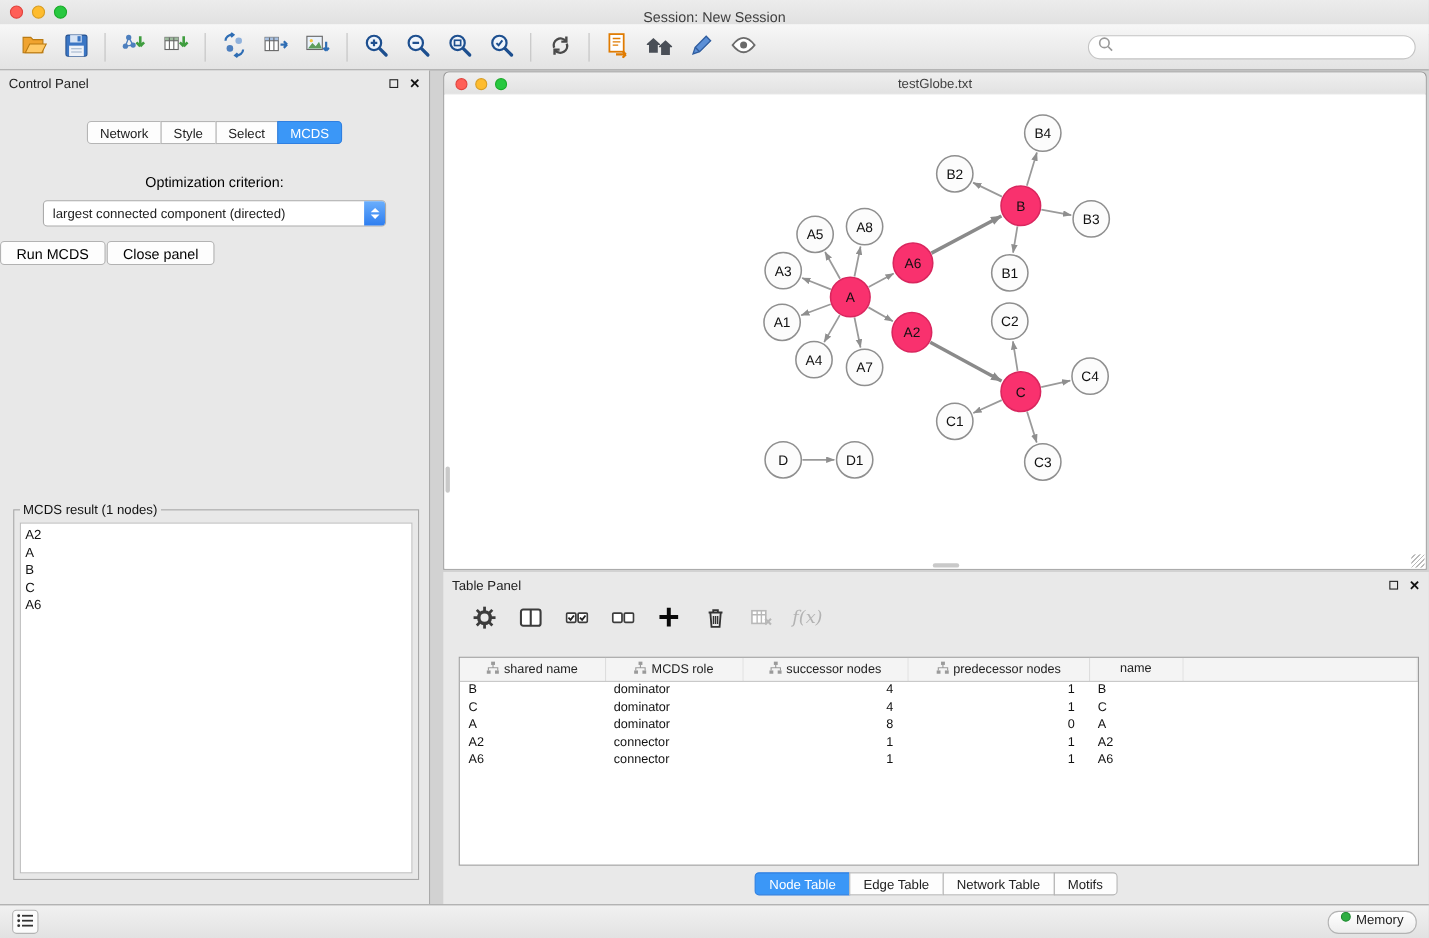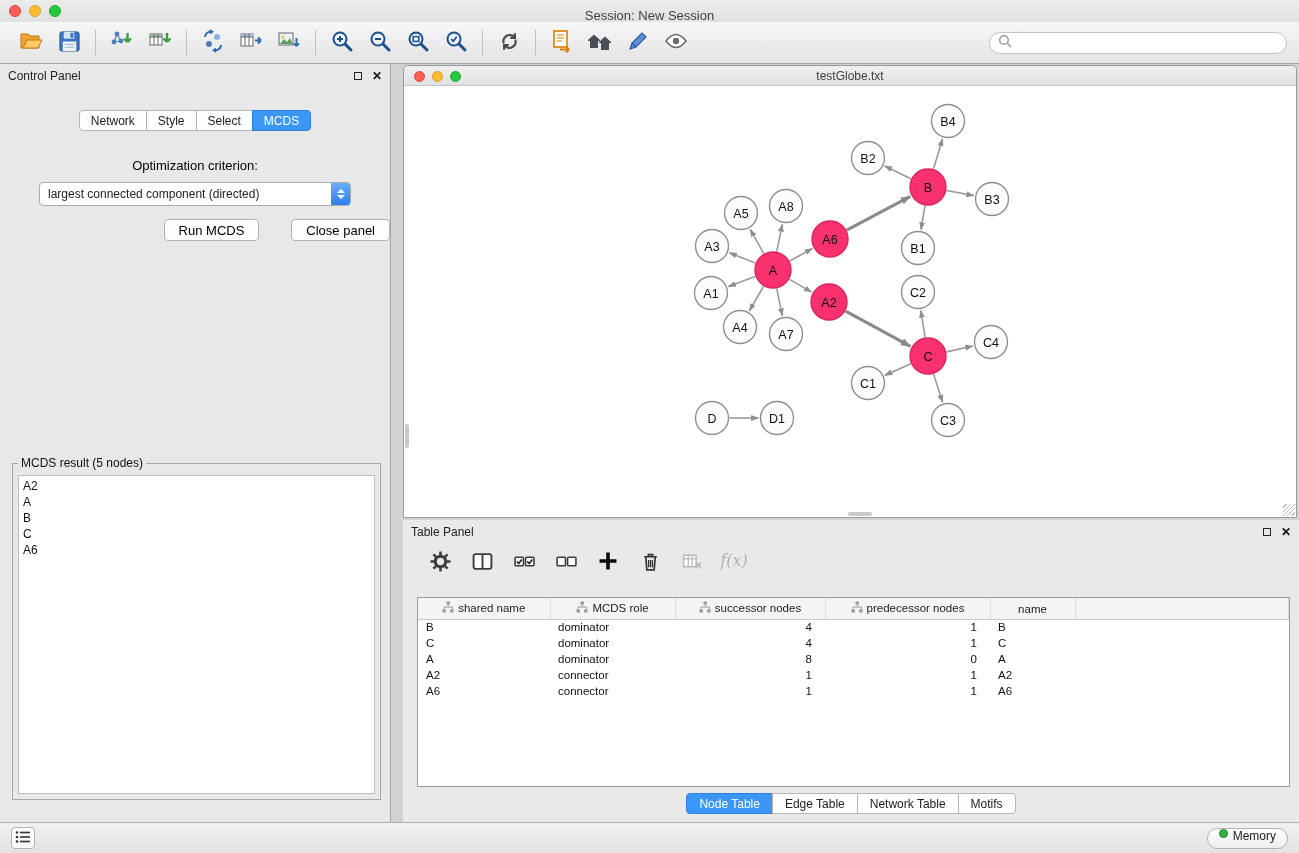--- a/index.html
+++ b/index.html
@@ -45,21 +45,21 @@
   .seg-tabs .seg.active{background:#3b97f7;border-color:#2f7fe0;color:#fff}
   .opt-label{text-align:center;margin-top:27px;font-size:13px;color:#000}
   .combo{width:312px;height:24px;margin:9px auto 0;background:#fff;border:1px solid #ababab;
     border-radius:4px;display:flex;align-items:center;position:relative;cursor:default}
   .combo .combo-text{font-size:12px;padding-left:8px;flex:1;white-space:nowrap;overflow:hidden}
   .combo .stepper{width:19px;height:22px;border-radius:0 3px 3px 0;
     background:linear-gradient(#6aaefc,#2e7ef0);display:flex;flex-direction:column;
     align-items:center;justify-content:center;gap:2px}
   .tri-up{width:0;height:0;border-left:4px solid transparent;border-right:4px solid transparent;border-bottom:4px solid #fff}
   .tri-down{width:0;height:0;border-left:4px solid transparent;border-right:4px solid transparent;border-top:4px solid #fff}
-  .btn-row{display:flex;justify-content:flex-end;gap:32px;margin-top:13px}
+  .btn-row{display:flex;justify-content:flex-start;gap:1px;margin-top:13px}
   .btn{height:22px;padding:0 14px;font-size:13px;font-family:"Liberation Sans",sans-serif;
     background:#fdfdfd;border:1px solid #b2b2b2;border-radius:4px;cursor:default}
   .result-fieldset{position:absolute;left:12px;top:392px;width:369px;height:344px;
     border:1px solid #a8a8a8;padding:5px;background:#e8e8e8}
   .result-fieldset legend{font-size:12px;padding:0 3px;color:#111}
   .result-box{background:#fff;border:1px solid #bdbdbd;width:100%;height:100%;overflow:auto;padding:2px 4px}
   .result-box .ritem{font-size:12px;line-height:16px;color:#111}
 
   
   .net-win{position:absolute;left:403px;top:65px;width:894px;height:453px;
@@ -274,21 +274,21 @@
     <span class="stepper">
         <span class="tri-up"></span>
         <span class="tri-down"></span>
       </span>
   </div>
   <div class="btn-row">
     <button class="btn">Run MCDS</button>
     <button class="btn">Close panel</button>
   </div>
   <fieldset class="result-fieldset">
-    <legend>MCDS result (5 nodes)</legend>
+    <legend>MCDS result (1 nodes)</legend>
     <div class="result-box">
       <div class="ritem">A2</div>
       <div class="ritem">A</div>
       <div class="ritem">B</div>
       <div class="ritem">C</div>
       <div class="ritem">A6</div>
     </div>
   </fieldset>
 </div>
 

